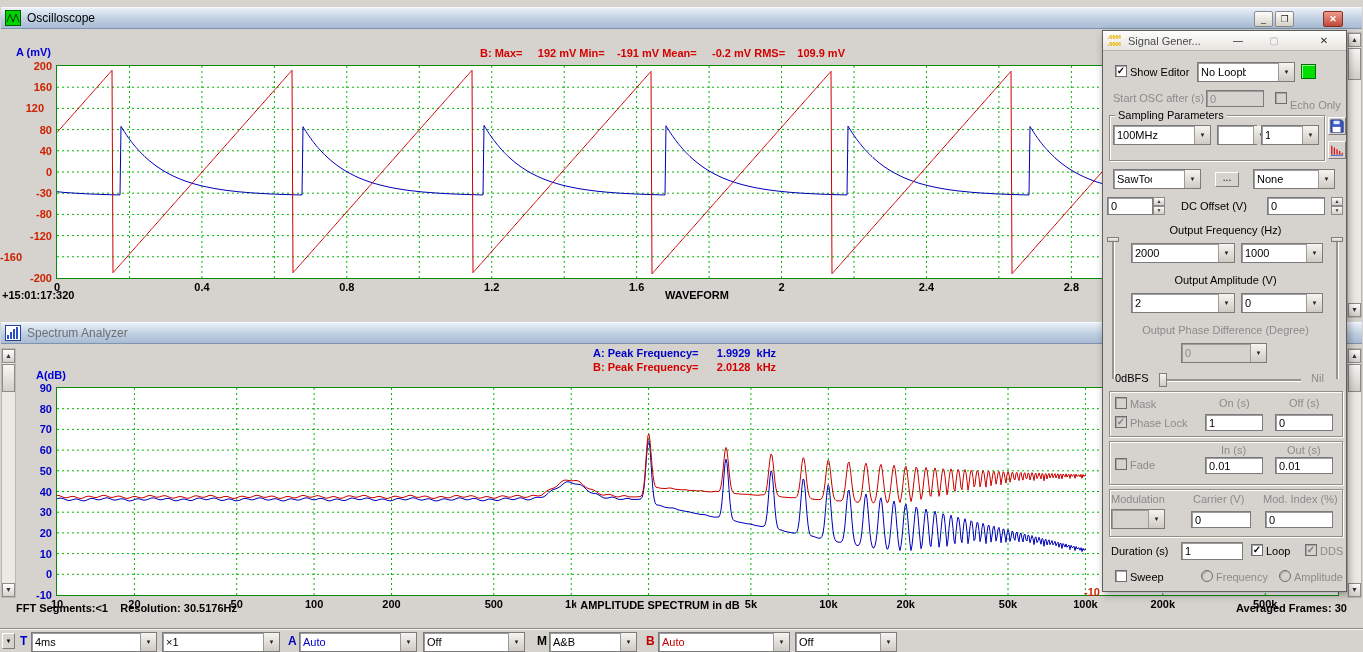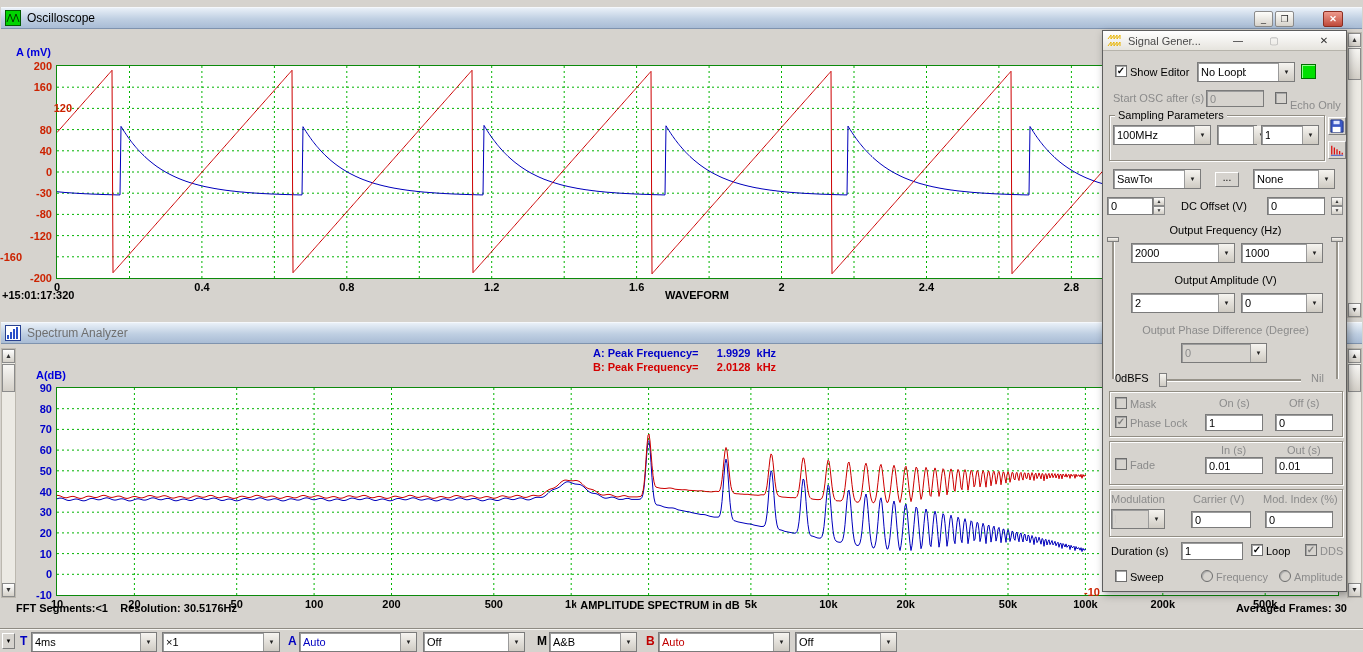--- a/index.html
+++ b/index.html
@@ -96,20 +96,21 @@
         </svg>
     </span>
     <span class="ttext">Oscilloscope</span>
     <span class="wbtns" style="left:1253px;">
       <span class="wbtn">_</span>
       <span class="wbtn">❐</span>
       <span class="wbtn close">✕</span>
     </span>
   </div>
 
+  <div class="stats s-red" style="left:480px;top:47px;">B: Max=     192 mV Min=    -191 mV Mean=     -0.2 mV RMS=    109.9 mV</div>
   <div class="axis-label" style="left:16px;top:46px;">A (mV)</div>
 
   <div class="plot" id="osc-plot" style="left:56px;top:65px;width:1283px;height:214px;">
       <svg width="1281" height="212">
         <line x1="72.5" y1="0" x2="72.5" y2="212" stroke="#00b400" stroke-dasharray="2 3" stroke-width="1"></line>
         <line x1="144.9" y1="0" x2="144.9" y2="212" stroke="#00b400" stroke-dasharray="2 3" stroke-width="1"></line>
         <line x1="217.4" y1="0" x2="217.4" y2="212" stroke="#00b400" stroke-dasharray="2 3" stroke-width="1"></line>
         <line x1="289.8" y1="0" x2="289.8" y2="212" stroke="#00b400" stroke-dasharray="2 3" stroke-width="1"></line>
         <line x1="362.3" y1="0" x2="362.3" y2="212" stroke="#00b400" stroke-dasharray="2 3" stroke-width="1"></line>
         <line x1="434.7" y1="0" x2="434.7" y2="212" stroke="#00b400" stroke-dasharray="2 3" stroke-width="1"></line>
@@ -133,21 +134,21 @@
         <line x1="0" y1="148.4" x2="1281" y2="148.4" stroke="#00b400" stroke-dasharray="2 3" stroke-width="1"></line>
         <line x1="0" y1="169.6" x2="1281" y2="169.6" stroke="#00b400" stroke-dasharray="2 3" stroke-width="1"></line>
         <line x1="0" y1="190.8" x2="1281" y2="190.8" stroke="#00b400" stroke-dasharray="2 3" stroke-width="1"></line>
         <polyline points="0,125.7 1,125.8 2,125.9 3,126.0 4,126.1 5,126.2 6,126.3 7,126.4 8,126.5 9,126.5 10,126.6 11,126.7 12,126.8 13,126.8 14,126.9 15,127.0 16,127.0 17,127.1 18,127.2 19,127.2 20,127.3 21,127.4 22,127.4 23,127.5 24,127.5 25,127.6 26,127.6 27,127.7 28,127.8 29,127.8 30,127.8 31,127.9 32,127.9 33,128.0 34,128.0 35,128.1 36,128.1 37,128.2 38,128.2 39,128.2 40,128.3 41,128.3 42,128.3 43,128.4 44,128.4 45,128.5 46,128.5 47,128.5 48,128.6 49,128.6 50,128.6 51,128.6 52,128.7 53,128.7 54,128.7 55,128.8 56,128.8 57,128.8 58,128.8 59,128.9 60,128.9 61,128.9 62,128.9 63,128.9 64,60.4 65,62.0 66,63.6 67,65.2 68,66.7 69,68.2 70,69.7 71,71.1 72,72.5 73,73.9 74,75.2 75,76.5 76,77.8 77,79.0 78,80.2 79,81.4 80,82.5 81,83.7 82,84.7 83,85.8 84,86.9 85,87.9 86,88.9 87,89.8 88,90.8 89,91.7 90,92.6 91,93.5 92,94.4 93,95.2 94,96.0 95,96.8 96,97.6 97,98.4 98,99.1 99,99.9 100,100.6 101,101.3 102,101.9 103,102.6 104,103.3 105,103.9 106,104.5 107,105.1 108,105.7 109,106.3 110,106.8 111,107.4 112,107.9 113,108.4 114,108.9 115,109.4 116,109.9 117,110.4 118,110.8 119,111.3 120,111.7 121,112.2 122,112.6 123,113.0 124,113.4 125,113.8 126,114.2 127,114.5 128,114.9 129,115.3 130,115.6 131,115.9 132,116.3 133,116.6 134,116.9 135,117.2 136,117.5 137,117.8 138,118.1 139,118.4 140,118.6 141,118.9 142,119.2 143,119.4 144,119.7 145,119.9 146,120.1 147,120.4 148,120.6 149,120.8 150,121.0 151,121.2 152,121.4 153,121.6 154,121.8 155,122.0 156,122.2 157,122.4 158,122.6 159,122.7 160,122.9 161,123.1 162,123.2 163,123.4 164,123.5 165,123.7 166,123.8 167,124.0 168,124.1 169,124.3 170,124.4 171,124.5 172,124.6 173,124.8 174,124.9 175,125.0 176,125.1 177,125.2 178,125.3 179,125.5 180,125.6 181,125.7 182,125.8 183,125.9 184,126.0 185,126.0 186,126.1 187,126.2 188,126.3 189,126.4 190,126.5 191,126.6 192,126.6 193,126.7 194,126.8 195,126.9 196,126.9 197,127.0 198,127.1 199,127.1 200,127.2 201,127.3 202,127.3 203,127.4 204,127.4 205,127.5 206,127.6 207,127.6 208,127.7 209,127.7 210,127.8 211,127.8 212,127.9 213,127.9 214,128.0 215,128.0 216,128.0 217,128.1 218,128.1 219,128.2 220,128.2 221,128.2 222,128.3 223,128.3 224,128.4 225,128.4 226,128.4 227,128.5 228,128.5 229,128.5 230,128.6 231,128.6 232,128.6 233,128.6 234,128.7 235,128.7 236,128.7 237,128.8 238,128.8 239,128.8 240,128.8 241,128.9 242,128.9 243,128.9 244,128.9 245,128.9 246,60.7 247,62.4 248,64.0 249,65.5 250,67.1 251,68.5 252,70.0 253,71.4 254,72.8 255,74.2 256,75.5 257,76.8 258,78.0 259,79.3 260,80.5 261,81.6 262,82.8 263,83.9 264,85.0 265,86.0 266,87.1 267,88.1 268,89.1 269,90.0 270,91.0 271,91.9 272,92.8 273,93.7 274,94.6 275,95.4 276,96.2 277,97.0 278,97.8 279,98.5 280,99.3 281,100.0 282,100.7 283,101.4 284,102.1 285,102.7 286,103.4 287,104.0 288,104.6 289,105.2 290,105.8 291,106.4 292,106.9 293,107.5 294,108.0 295,108.5 296,109.0 297,109.5 298,110.0 299,110.5 300,110.9 301,111.4 302,111.8 303,112.3 304,112.7 305,113.1 306,113.5 307,113.9 308,114.2 309,114.6 310,115.0 311,115.3 312,115.7 313,116.0 314,116.3 315,116.7 316,117.0 317,117.3 318,117.6 319,117.9 320,118.1 321,118.4 322,118.7 323,119.0 324,119.2 325,119.5 326,119.7 327,120.0 328,120.2 329,120.4 330,120.6 331,120.9 332,121.1 333,121.3 334,121.5 335,121.7 336,121.9 337,122.1 338,122.3 339,122.4 340,122.6 341,122.8 342,122.9 343,123.1 344,123.3 345,123.4 346,123.6 347,123.7 348,123.9 349,124.0 350,124.2 351,124.3 352,124.4 353,124.6 354,124.7 355,124.8 356,124.9 357,125.0 358,125.1 359,125.3 360,125.4 361,125.5 362,125.6 363,125.7 364,125.8 365,125.9 366,126.0 367,126.1 368,126.2 369,126.2 370,126.3 371,126.4 372,126.5 373,126.6 374,126.6 375,126.7 376,126.8 377,126.9 378,126.9 379,127.0 380,127.1 381,127.1 382,127.2 383,127.3 384,127.3 385,127.4 386,127.4 387,127.5 388,127.6 389,127.6 390,127.7 391,127.7 392,127.8 393,127.8 394,127.9 395,127.9 396,128.0 397,128.0 398,128.1 399,128.1 400,128.1 401,128.2 402,128.2 403,128.3 404,128.3 405,128.3 406,128.4 407,128.4 408,128.4 409,128.5 410,128.5 411,128.5 412,128.6 413,128.6 414,128.6 415,128.7 416,128.7 417,128.7 418,128.7 419,128.8 420,128.8 421,128.8 422,128.8 423,128.9 424,128.9 425,128.9 426,128.9 427,59.4 428,61.1 429,62.7 430,64.3 431,65.9 432,67.4 433,68.9 434,70.3 435,71.7 436,73.1 437,74.4 438,75.7 439,77.0 440,78.3 441,79.5 442,80.7 443,81.9 444,83.0 445,84.1 446,85.2 447,86.3 448,87.3 449,88.3 450,89.3 451,90.3 452,91.2 453,92.1 454,93.0 455,93.9 456,94.7 457,95.6 458,96.4 459,97.2 460,97.9 461,98.7 462,99.4 463,100.2 464,100.9 465,101.6 466,102.2 467,102.9 468,103.5 469,104.1 470,104.8 471,105.3 472,105.9 473,106.5 474,107.1 475,107.6 476,108.1 477,108.6 478,109.1 479,109.6 480,110.1 481,110.6 482,111.0 483,111.5 484,111.9 485,112.3 486,112.8 487,113.2 488,113.6 489,113.9 490,114.3 491,114.7 492,115.0 493,115.4 494,115.7 495,116.1 496,116.4 497,116.7 498,117.0 499,117.3 500,117.6 501,117.9 502,118.2 503,118.5 504,118.8 505,119.0 506,119.3 507,119.5 508,119.8 509,120.0 510,120.2 511,120.5 512,120.7 513,120.9 514,121.1 515,121.3 516,121.5 517,121.7 518,121.9 519,122.1 520,122.3 521,122.5 522,122.6 523,122.8 524,123.0 525,123.1 526,123.3 527,123.5 528,123.6 529,123.8 530,123.9 531,124.0 532,124.2 533,124.3 534,124.4 535,124.6 536,124.7 537,124.8 538,124.9 539,125.1 540,125.2 541,125.3 542,125.4 543,125.5 544,125.6 545,125.7 546,125.8 547,125.9 548,126.0 549,126.1 550,126.2 551,126.3 552,126.3 553,126.4 554,126.5 555,126.6 556,126.7 557,126.7 558,126.8 559,126.9 560,127.0 561,127.0 562,127.1 563,127.2 564,127.2 565,127.3 566,127.3 567,127.4 568,127.5 569,127.5 570,127.6 571,127.6 572,127.7 573,127.7 574,127.8 575,127.8 576,127.9 577,127.9 578,128.0 579,128.0 580,128.1 581,128.1 582,128.1 583,128.2 584,128.2 585,128.3 586,128.3 587,128.3 588,128.4 589,128.4 590,128.4 591,128.5 592,128.5 593,128.5 594,128.6 595,128.6 596,128.6 597,128.7 598,128.7 599,128.7 600,128.7 601,128.8 602,128.8 603,128.8 604,128.8 605,128.9 606,128.9 607,128.9 608,128.9 609,59.8 610,61.4 611,63.0 612,64.6 613,66.2 614,67.7 615,69.2 616,70.6 617,72.0 618,73.4 619,74.7 620,76.0 621,77.3 622,78.5 623,79.8 624,80.9 625,82.1 626,83.2 627,84.3 628,85.4 629,86.5 630,87.5 631,88.5 632,89.5 633,90.5 634,91.4 635,92.3 636,93.2 637,94.1 638,94.9 639,95.7 640,96.5 641,97.3 642,98.1 643,98.9 644,99.6 645,100.3 646,101.0 647,101.7 648,102.4 649,103.0 650,103.7 651,104.3 652,104.9 653,105.5 654,106.0 655,106.6 656,107.2 657,107.7 658,108.2 659,108.7 660,109.2 661,109.7 662,110.2 663,110.7 664,111.1 665,111.6 666,112.0 667,112.4 668,112.8 669,113.2 670,113.6 671,114.0 672,114.4 673,114.8 674,115.1 675,115.5 676,115.8 677,116.1 678,116.5 679,116.8 680,117.1 681,117.4 682,117.7 683,118.0 684,118.3 685,118.5 686,118.8 687,119.1 688,119.3 689,119.6 690,119.8 691,120.1 692,120.3 693,120.5 694,120.7 695,121.0 696,121.2 697,121.4 698,121.6 699,121.8 700,122.0 701,122.1 702,122.3 703,122.5 704,122.7 705,122.9 706,123.0 707,123.2 708,123.3 709,123.5 710,123.6 711,123.8 712,123.9 713,124.1 714,124.2 715,124.3 716,124.5 717,124.6 718,124.7 719,124.8 720,125.0 721,125.1 722,125.2 723,125.3 724,125.4 725,125.5 726,125.6 727,125.7 728,125.8 729,125.9 730,126.0 731,126.1 732,126.2 733,126.3 734,126.4 735,126.4 736,126.5 737,126.6 738,126.7 739,126.8 740,126.8 741,126.9 742,127.0 743,127.0 744,127.1 745,127.2 746,127.2 747,127.3 748,127.4 749,127.4 750,127.5 751,127.5 752,127.6 753,127.6 754,127.7 755,127.7 756,127.8 757,127.8 758,127.9 759,127.9 760,128.0 761,128.0 762,128.1 763,128.1 764,128.2 765,128.2 766,128.2 767,128.3 768,128.3 769,128.3 770,128.4 771,128.4 772,128.4 773,128.5 774,128.5 775,128.5 776,128.6 777,128.6 778,128.6 779,128.7 780,128.7 781,128.7 782,128.7 783,128.8 784,128.8 785,128.8 786,128.8 787,128.9 788,128.9 789,128.9 790,128.9 791,60.1 792,61.8 793,63.4 794,65.0 795,66.5 796,68.0 797,69.5 798,70.9 799,72.3 800,73.7 801,75.0 802,76.3 803,77.6 804,78.8 805,80.0 806,81.2 807,82.4 808,83.5 809,84.6 810,85.7 811,86.7 812,87.7 813,88.7 814,89.7 815,90.6 816,91.6 817,92.5 818,93.4 819,94.2 820,95.1 821,95.9 822,96.7 823,97.5 824,98.3 825,99.0 826,99.7 827,100.5 828,101.2 829,101.8 830,102.5 831,103.2 832,103.8 833,104.4 834,105.0 835,105.6 836,106.2 837,106.7 838,107.3 839,107.8 840,108.3 841,108.8 842,109.3 843,109.8 844,110.3 845,110.8 846,111.2 847,111.7 848,112.1 849,112.5 850,112.9 851,113.3 852,113.7 853,114.1 854,114.5 855,114.8 856,115.2 857,115.5 858,115.9 859,116.2 860,116.5 861,116.9 862,117.2 863,117.5 864,117.8 865,118.0 866,118.3 867,118.6 868,118.9 869,119.1 870,119.4 871,119.6 872,119.9 873,120.1 874,120.3 875,120.6 876,120.8 877,121.0 878,121.2 879,121.4 880,121.6 881,121.8 882,122.0 883,122.2 884,122.4 885,122.5 886,122.7 887,122.9 888,123.1 889,123.2 890,123.4 891,123.5 892,123.7 893,123.8 894,124.0 895,124.1 896,124.2 897,124.4 898,124.5 899,124.6 900,124.8 901,124.9 902,125.0 903,125.1 904,125.2 905,125.3 906,125.4 907,125.5 908,125.6 909,125.7 910,125.8 911,125.9 912,126.0 913,126.1 914,126.2 915,126.3 916,126.4 917,126.5 918,126.5 919,126.6 920,126.7 921,126.8 922,126.8 923,126.9 924,127.0 925,127.1 926,127.1 927,127.2 928,127.2 929,127.3 930,127.4 931,127.4 932,127.5 933,127.5 934,127.6 935,127.7 936,127.7 937,127.8 938,127.8 939,127.9 940,127.9 941,127.9 942,128.0 943,128.0 944,128.1 945,128.1 946,128.2 947,128.2 948,128.2 949,128.3 950,128.3 951,128.4 952,128.4 953,128.4 954,128.5 955,128.5 956,128.5 957,128.6 958,128.6 959,128.6 960,128.6 961,128.7 962,128.7 963,128.7 964,128.8 965,128.8 966,128.8 967,128.8 968,128.9 969,128.9 970,128.9 971,128.9 972,128.9 973,60.5 974,62.1 975,63.7 976,65.3 977,66.8 978,68.3 979,69.8 980,71.2 981,72.6 982,73.9 983,75.3 984,76.6 985,77.8 986,79.1 987,80.3 988,81.4 989,82.6 990,83.7 991,84.8 992,85.9 993,86.9 994,87.9 995,88.9 996,89.9 997,90.8 998,91.8 999,92.7 1000,93.6 1001,94.4 1002,95.3 1003,96.1 1004,96.9 1005,97.7 1006,98.4 1007,99.2 1008,99.9 1009,100.6 1010,101.3 1011,102.0 1012,102.6 1013,103.3 1014,103.9 1015,104.5 1016,105.1 1017,105.7 1018,106.3 1019,106.8 1020,107.4 1021,107.9 1022,108.4 1023,109.0 1024,109.4 1025,109.9 1026,110.4 1027,110.9 1028,111.3 1029,111.8 1030,112.2 1031,112.6 1032,113.0 1033,113.4 1034,113.8 1035,114.2 1036,114.6 1037,114.9 1038,115.3 1039,115.6 1040,116.0 1041,116.3 1042,116.6 1043,116.9 1044,117.2 1045,117.5 1046,117.8 1047,118.1 1048,118.4 1049,118.7 1050,118.9 1051,119.2 1052,119.4 1053,119.7 1054,119.9 1055,120.2 1056,120.4 1057,120.6 1058,120.8 1059,121.0 1060,121.3 1061,121.5 1062,121.7 1063,121.9 1064,122.0 1065,122.2 1066,122.4 1067,122.6 1068,122.8 1069,122.9 1070,123.1 1071,123.2 1072,123.4 1073,123.6 1074,123.7 1075,123.9 1076,124.0 1077,124.1 1078,124.3 1079,124.4 1080,124.5 1081,124.7 1082,124.8 1083,124.9 1084,125.0 1085,125.1 1086,125.2 1087,125.4 1088,125.5 1089,125.6 1090,125.7 1091,125.8 1092,125.9 1093,126.0 1094,126.0 1095,126.1 1096,126.2 1097,126.3 1098,126.4 1099,126.5 1100,126.6 1101,126.6 1102,126.7 1103,126.8 1104,126.9 1105,126.9 1106,127.0 1107,127.1 1108,127.1 1109,127.2 1110,127.3 1111,127.3 1112,127.4 1113,127.4 1114,127.5 1115,127.6 1116,127.6 1117,127.7 1118,127.7 1119,127.8 1120,127.8 1121,127.9 1122,127.9 1123,128.0 1124,128.0 1125,128.0 1126,128.1 1127,128.1 1128,128.2 1129,128.2 1130,128.2 1131,128.3 1132,128.3 1133,128.4 1134,128.4 1135,128.4 1136,128.5 1137,128.5 1138,128.5 1139,128.6 1140,128.6 1141,128.6 1142,128.6 1143,128.7 1144,128.7 1145,128.7 1146,128.8 1147,128.8 1148,128.8 1149,128.8 1150,128.9 1151,128.9 1152,128.9 1153,128.9 1154,128.9 1155,60.8 1156,62.5 1157,64.0 1158,65.6 1159,67.1 1160,68.6 1161,70.1 1162,71.5 1163,72.9 1164,74.2 1165,75.5 1166,76.8 1167,78.1 1168,79.3 1169,80.5 1170,81.7 1171,82.8 1172,83.9 1173,85.0 1174,86.1 1175,87.1 1176,88.1 1177,89.1 1178,90.1 1179,91.0 1180,92.0 1181,92.9 1182,93.7 1183,94.6 1184,95.4 1185,96.2 1186,97.0 1187,97.8 1188,98.6 1189,99.3 1190,100.0 1191,100.8 1192,101.4 1193,102.1 1194,102.8 1195,103.4 1196,104.0 1197,104.7 1198,105.3 1199,105.8 1200,106.4 1201,107.0 1202,107.5 1203,108.0 1204,108.6 1205,109.1 1206,109.6 1207,110.0 1208,110.5 1209,111.0 1210,111.4 1211,111.8 1212,112.3 1213,112.7 1214,113.1 1215,113.5 1216,113.9 1217,114.3 1218,114.6 1219,115.0 1220,115.3 1221,115.7 1222,116.0 1223,116.4 1224,116.7 1225,117.0 1226,117.3 1227,117.6 1228,117.9 1229,118.2 1230,118.4 1231,118.7 1232,119.0 1233,119.2 1234,119.5 1235,119.7 1236,120.0 1237,120.2 1238,120.4 1239,120.7 1240,120.9 1241,121.1 1242,121.3 1243,121.5 1244,121.7 1245,121.9 1246,122.1 1247,122.3 1248,122.4 1249,122.6 1250,122.8 1251,123.0 1252,123.1 1253,123.3 1254,123.4 1255,123.6 1256,123.7 1257,123.9 1258,124.0 1259,124.2 1260,124.3 1261,124.4 1262,124.6 1263,124.7 1264,124.8 1265,124.9 1266,125.0 1267,125.2 1268,125.3 1269,125.4 1270,125.5 1271,125.6 1272,125.7 1273,125.8 1274,125.9 1275,126.0 1276,126.1 1277,126.2 1278,126.2 1279,126.3 1280,126.4 1281,126.5" fill="none" stroke="#0000bb" stroke-width="1"></polyline>
         <polyline points="0,66.5 1,65.4 2,64.2 3,63.1 4,62.0 5,60.9 6,59.7 7,58.6 8,57.5 9,56.3 10,55.2 11,54.1 12,52.9 13,51.8 14,50.7 15,49.5 16,48.4 17,47.3 18,46.2 19,45.0 20,43.9 21,42.8 22,41.6 23,40.5 24,39.4 25,38.2 26,37.1 27,36.0 28,34.8 29,33.7 30,32.6 31,31.5 32,30.3 33,29.2 34,28.1 35,26.9 36,25.8 37,24.7 38,23.5 39,22.4 40,21.3 41,20.1 42,19.0 43,17.9 44,16.8 45,15.6 46,14.5 47,13.4 48,12.2 49,11.1 50,10.0 51,8.8 52,7.7 53,6.6 54,5.4 55,4.3 56,206.7 57,205.6 58,204.4 59,203.3 60,202.2 61,201.0 62,199.9 63,198.8 64,197.7 65,196.5 66,195.4 67,194.3 68,193.1 69,192.0 70,190.9 71,189.7 72,188.6 73,187.5 74,186.3 75,185.2 76,184.1 77,183.0 78,181.8 79,180.7 80,179.6 81,178.4 82,177.3 83,176.2 84,175.0 85,173.9 86,172.8 87,171.6 88,170.5 89,169.4 90,168.3 91,167.1 92,166.0 93,164.9 94,163.7 95,162.6 96,161.5 97,160.3 98,159.2 99,158.1 100,156.9 101,155.8 102,154.7 103,153.6 104,152.4 105,151.3 106,150.2 107,149.0 108,147.9 109,146.8 110,145.6 111,144.5 112,143.4 113,142.2 114,141.1 115,140.0 116,138.9 117,137.7 118,136.6 119,135.5 120,134.3 121,133.2 122,132.1 123,130.9 124,129.8 125,128.7 126,127.5 127,126.4 128,125.3 129,124.2 130,123.0 131,121.9 132,120.8 133,119.6 134,118.5 135,117.4 136,116.2 137,115.1 138,114.0 139,112.8 140,111.7 141,110.6 142,109.5 143,108.3 144,107.2 145,106.1 146,104.9 147,103.8 148,102.7 149,101.5 150,100.4 151,99.3 152,98.1 153,97.0 154,95.9 155,94.8 156,93.6 157,92.5 158,91.4 159,90.2 160,89.1 161,88.0 162,86.8 163,85.7 164,84.6 165,83.4 166,82.3 167,81.2 168,80.1 169,78.9 170,77.8 171,76.7 172,75.5 173,74.4 174,73.3 175,72.1 176,71.0 177,69.9 178,68.7 179,67.6 180,66.5 181,65.4 182,64.2 183,63.1 184,62.0 185,60.8 186,59.7 187,58.6 188,57.4 189,56.3 190,55.2 191,54.0 192,52.9 193,51.8 194,50.7 195,49.5 196,48.4 197,47.3 198,46.1 199,45.0 200,43.9 201,42.7 202,41.6 203,40.5 204,39.3 205,38.2 206,37.1 207,36.0 208,34.8 209,33.7 210,32.6 211,31.4 212,30.3 213,29.2 214,28.0 215,26.9 216,25.8 217,24.6 218,23.5 219,22.4 220,21.3 221,20.1 222,19.0 223,17.9 224,16.7 225,15.6 226,14.5 227,13.3 228,12.2 229,11.1 230,9.9 231,8.8 232,7.7 233,6.6 234,5.4 235,4.3 236,206.7 237,205.5 238,204.4 239,203.3 240,202.2 241,201.0 242,199.9 243,198.8 244,197.6 245,196.5 246,195.4 247,194.2 248,193.1 249,192.0 250,190.8 251,189.7 252,188.6 253,187.5 254,186.3 255,185.2 256,184.1 257,182.9 258,181.8 259,180.7 260,179.5 261,178.4 262,177.3 263,176.1 264,175.0 265,173.9 266,172.8 267,171.6 268,170.5 269,169.4 270,168.2 271,167.1 272,166.0 273,164.8 274,163.7 275,162.6 276,161.4 277,160.3 278,159.2 279,158.1 280,156.9 281,155.8 282,154.7 283,153.5 284,152.4 285,151.3 286,150.1 287,149.0 288,147.9 289,146.7 290,145.6 291,144.5 292,143.4 293,142.2 294,141.1 295,140.0 296,138.8 297,137.7 298,136.6 299,135.4 300,134.3 301,133.2 302,132.0 303,130.9 304,129.8 305,128.7 306,127.5 307,126.4 308,125.3 309,124.1 310,123.0 311,121.9 312,120.7 313,119.6 314,118.5 315,117.3 316,116.2 317,115.1 318,114.0 319,112.8 320,111.7 321,110.6 322,109.4 323,108.3 324,107.2 325,106.0 326,104.9 327,103.8 328,102.6 329,101.5 330,100.4 331,99.3 332,98.1 333,97.0 334,95.9 335,94.7 336,93.6 337,92.5 338,91.3 339,90.2 340,89.1 341,87.9 342,86.8 343,85.7 344,84.6 345,83.4 346,82.3 347,81.2 348,80.0 349,78.9 350,77.8 351,76.6 352,75.5 353,74.4 354,73.2 355,72.1 356,71.0 357,69.9 358,68.7 359,67.6 360,66.5 361,65.3 362,64.2 363,63.1 364,61.9 365,60.8 366,59.7 367,58.5 368,57.4 369,56.3 370,55.1 371,54.0 372,52.9 373,51.8 374,50.6 375,49.5 376,48.4 377,47.2 378,46.1 379,45.0 380,43.8 381,42.7 382,41.6 383,40.4 384,39.3 385,38.2 386,37.1 387,35.9 388,34.8 389,33.7 390,32.5 391,31.4 392,30.3 393,29.1 394,28.0 395,26.9 396,25.7 397,24.6 398,23.5 399,22.4 400,21.2 401,20.1 402,19.0 403,17.8 404,16.7 405,15.6 406,14.4 407,13.3 408,12.2 409,11.0 410,9.9 411,8.8 412,7.7 413,6.5 414,5.4 415,4.3 416,206.7 417,205.5 418,204.4 419,203.3 420,202.1 421,201.0 422,199.9 423,198.7 424,197.6 425,196.5 426,195.3 427,194.2 428,193.1 429,192.0 430,190.8 431,189.7 432,188.6 433,187.4 434,186.3 435,185.2 436,184.0 437,182.9 438,181.8 439,180.6 440,179.5 441,178.4 442,177.3 443,176.1 444,175.0 445,173.9 446,172.7 447,171.6 448,170.5 449,169.3 450,168.2 451,167.1 452,165.9 453,164.8 454,163.7 455,162.6 456,161.4 457,160.3 458,159.2 459,158.0 460,156.9 461,155.8 462,154.6 463,153.5 464,152.4 465,151.2 466,150.1 467,149.0 468,147.9 469,146.7 470,145.6 471,144.5 472,143.3 473,142.2 474,141.1 475,139.9 476,138.8 477,137.7 478,136.5 479,135.4 480,134.3 481,133.2 482,132.0 483,130.9 484,129.8 485,128.6 486,127.5 487,126.4 488,125.2 489,124.1 490,123.0 491,121.8 492,120.7 493,119.6 494,118.4 495,117.3 496,116.2 497,115.1 498,113.9 499,112.8 500,111.7 501,110.5 502,109.4 503,108.3 504,107.1 505,106.0 506,104.9 507,103.7 508,102.6 509,101.5 510,100.4 511,99.2 512,98.1 513,97.0 514,95.8 515,94.7 516,93.6 517,92.4 518,91.3 519,90.2 520,89.0 521,87.9 522,86.8 523,85.7 524,84.5 525,83.4 526,82.3 527,81.1 528,80.0 529,78.9 530,77.7 531,76.6 532,75.5 533,74.3 534,73.2 535,72.1 536,71.0 537,69.8 538,68.7 539,67.6 540,66.4 541,65.3 542,64.2 543,63.0 544,61.9 545,60.8 546,59.6 547,58.5 548,57.4 549,56.3 550,55.1 551,54.0 552,52.9 553,51.7 554,50.6 555,49.5 556,48.3 557,47.2 558,46.1 559,44.9 560,43.8 561,42.7 562,41.6 563,40.4 564,39.3 565,38.2 566,37.0 567,35.9 568,34.8 569,33.6 570,32.5 571,31.4 572,30.2 573,29.1 574,28.0 575,26.9 576,25.7 577,24.6 578,23.5 579,22.3 580,21.2 581,20.1 582,18.9 583,17.8 584,16.7 585,15.5 586,14.4 587,13.3 588,12.2 589,11.0 590,9.9 591,8.8 592,7.6 593,6.5 594,5.4 595,207.8 596,206.6 597,205.5 598,204.4 599,203.2 600,202.1 601,201.0 602,199.8 603,198.7 604,197.6 605,196.5 606,195.3 607,194.2 608,193.1 609,191.9 610,190.8 611,189.7 612,188.5 613,187.4 614,186.3 615,185.1 616,184.0 617,182.9 618,181.7 619,180.6 620,179.5 621,178.4 622,177.2 623,176.1 624,175.0 625,173.8 626,172.7 627,171.6 628,170.4 629,169.3 630,168.2 631,167.0 632,165.9 633,164.8 634,163.7 635,162.5 636,161.4 637,160.3 638,159.1 639,158.0 640,156.9 641,155.7 642,154.6 643,153.5 644,152.3 645,151.2 646,150.1 647,149.0 648,147.8 649,146.7 650,145.6 651,144.4 652,143.3 653,142.2 654,141.0 655,139.9 656,138.8 657,137.6 658,136.5 659,135.4 660,134.3 661,133.1 662,132.0 663,130.9 664,129.7 665,128.6 666,127.5 667,126.3 668,125.2 669,124.1 670,122.9 671,121.8 672,120.7 673,119.6 674,118.4 675,117.3 676,116.2 677,115.0 678,113.9 679,112.8 680,111.6 681,110.5 682,109.4 683,108.2 684,107.1 685,106.0 686,104.9 687,103.7 688,102.6 689,101.5 690,100.3 691,99.2 692,98.1 693,96.9 694,95.8 695,94.7 696,93.5 697,92.4 698,91.3 699,90.2 700,89.0 701,87.9 702,86.8 703,85.6 704,84.5 705,83.4 706,82.2 707,81.1 708,80.0 709,78.8 710,77.7 711,76.6 712,75.5 713,74.3 714,73.2 715,72.1 716,70.9 717,69.8 718,68.7 719,67.5 720,66.4 721,65.3 722,64.1 723,63.0 724,61.9 725,60.8 726,59.6 727,58.5 728,57.4 729,56.2 730,55.1 731,54.0 732,52.8 733,51.7 734,50.6 735,49.4 736,48.3 737,47.2 738,46.1 739,44.9 740,43.8 741,42.7 742,41.5 743,40.4 744,39.3 745,38.1 746,37.0 747,35.9 748,34.7 749,33.6 750,32.5 751,31.4 752,30.2 753,29.1 754,28.0 755,26.8 756,25.7 757,24.6 758,23.4 759,22.3 760,21.2 761,20.0 762,18.9 763,17.8 764,16.7 765,15.5 766,14.4 767,13.3 768,12.1 769,11.0 770,9.9 771,8.7 772,7.6 773,6.5 774,5.3 775,207.7 776,206.6 777,205.5 778,204.3 779,203.2 780,202.1 781,200.9 782,199.8 783,198.7 784,197.6 785,196.4 786,195.3 787,194.2 788,193.0 789,191.9 790,190.8 791,189.6 792,188.5 793,187.4 794,186.2 795,185.1 796,184.0 797,182.9 798,181.7 799,180.6 800,179.5 801,178.3 802,177.2 803,176.1 804,174.9 805,173.8 806,172.7 807,171.5 808,170.4 809,169.3 810,168.2 811,167.0 812,165.9 813,164.8 814,163.6 815,162.5 816,161.4 817,160.2 818,159.1 819,158.0 820,156.8 821,155.7 822,154.6 823,153.5 824,152.3 825,151.2 826,150.1 827,148.9 828,147.8 829,146.7 830,145.5 831,144.4 832,143.3 833,142.1 834,141.0 835,139.9 836,138.8 837,137.6 838,136.5 839,135.4 840,134.2 841,133.1 842,132.0 843,130.8 844,129.7 845,128.6 846,127.4 847,126.3 848,125.2 849,124.1 850,122.9 851,121.8 852,120.7 853,119.5 854,118.4 855,117.3 856,116.1 857,115.0 858,113.9 859,112.7 860,111.6 861,110.5 862,109.4 863,108.2 864,107.1 865,106.0 866,104.8 867,103.7 868,102.6 869,101.4 870,100.3 871,99.2 872,98.0 873,96.9 874,95.8 875,94.7 876,93.5 877,92.4 878,91.3 879,90.1 880,89.0 881,87.9 882,86.7 883,85.6 884,84.5 885,83.3 886,82.2 887,81.1 888,80.0 889,78.8 890,77.7 891,76.6 892,75.4 893,74.3 894,73.2 895,72.0 896,70.9 897,69.8 898,68.6 899,67.5 900,66.4 901,65.3 902,64.1 903,63.0 904,61.9 905,60.7 906,59.6 907,58.5 908,57.3 909,56.2 910,55.1 911,53.9 912,52.8 913,51.7 914,50.6 915,49.4 916,48.3 917,47.2 918,46.0 919,44.9 920,43.8 921,42.6 922,41.5 923,40.4 924,39.2 925,38.1 926,37.0 927,35.9 928,34.7 929,33.6 930,32.5 931,31.3 932,30.2 933,29.1 934,27.9 935,26.8 936,25.7 937,24.5 938,23.4 939,22.3 940,21.1 941,20.0 942,18.9 943,17.8 944,16.6 945,15.5 946,14.4 947,13.2 948,12.1 949,11.0 950,9.8 951,8.7 952,7.6 953,6.4 954,5.3 955,207.7 956,206.6 957,205.4 958,204.3 959,203.2 960,202.1 961,200.9 962,199.8 963,198.7 964,197.5 965,196.4 966,195.3 967,194.1 968,193.0 969,191.9 970,190.7 971,189.6 972,188.5 973,187.4 974,186.2 975,185.1 976,184.0 977,182.8 978,181.7 979,180.6 980,179.4 981,178.3 982,177.2 983,176.0 984,174.9 985,173.8 986,172.7 987,171.5 988,170.4 989,169.3 990,168.1 991,167.0 992,165.9 993,164.7 994,163.6 995,162.5 996,161.3 997,160.2 998,159.1 999,158.0 1000,156.8 1001,155.7 1002,154.6 1003,153.4 1004,152.3 1005,151.2 1006,150.0 1007,148.9 1008,147.8 1009,146.6 1010,145.5 1011,144.4 1012,143.3 1013,142.1 1014,141.0 1015,139.9 1016,138.7 1017,137.6 1018,136.5 1019,135.3 1020,134.2 1021,133.1 1022,131.9 1023,130.8 1024,129.7 1025,128.6 1026,127.4 1027,126.3 1028,125.2 1029,124.0 1030,122.9 1031,121.8 1032,120.6 1033,119.5 1034,118.4 1035,117.2 1036,116.1 1037,115.0 1038,113.9 1039,112.7 1040,111.6 1041,110.5 1042,109.3 1043,108.2 1044,107.1 1045,105.9 1046,104.8 1047,103.7 1048,102.5 1049,101.4 1050,100.3 1051,99.2 1052,98.0 1053,96.9 1054,95.8 1055,94.6 1056,93.5 1057,92.4 1058,91.2 1059,90.1 1060,89.0 1061,87.8 1062,86.7 1063,85.6 1064,84.4 1065,83.3 1066,82.2 1067,81.1 1068,79.9 1069,78.8 1070,77.7 1071,76.5 1072,75.4 1073,74.3 1074,73.1 1075,72.0 1076,70.9 1077,69.7 1078,68.6 1079,67.5 1080,66.4 1081,65.2 1082,64.1 1083,63.0 1084,61.8 1085,60.7 1086,59.6 1087,58.4 1088,57.3 1089,56.2 1090,55.0 1091,53.9 1092,52.8 1093,51.7 1094,50.5 1095,49.4 1096,48.3 1097,47.1 1098,46.0 1099,44.9 1100,43.7 1101,42.6 1102,41.5 1103,40.3 1104,39.2 1105,38.1 1106,37.0 1107,35.8 1108,34.7 1109,33.6 1110,32.4 1111,31.3 1112,30.2 1113,29.0 1114,27.9 1115,26.8 1116,25.6 1117,24.5 1118,23.4 1119,22.3 1120,21.1 1121,20.0 1122,18.9 1123,17.7 1124,16.6 1125,15.5 1126,14.3 1127,13.2 1128,12.1 1129,10.9 1130,9.8 1131,8.7 1132,7.6 1133,6.4 1134,5.3 1135,207.7 1136,206.6 1137,205.4 1138,204.3 1139,203.2 1140,202.0 1141,200.9 1142,199.8 1143,198.6 1144,197.5 1145,196.4 1146,195.2 1147,194.1 1148,193.0 1149,191.9 1150,190.7 1151,189.6 1152,188.5 1153,187.3 1154,186.2 1155,185.1 1156,183.9 1157,182.8 1158,181.7 1159,180.5 1160,179.4 1161,178.3 1162,177.2 1163,176.0 1164,174.9 1165,173.8 1166,172.6 1167,171.5 1168,170.4 1169,169.2 1170,168.1 1171,167.0 1172,165.8 1173,164.7 1174,163.6 1175,162.4 1176,161.3 1177,160.2 1178,159.1 1179,157.9 1180,156.8 1181,155.7 1182,154.5 1183,153.4 1184,152.3 1185,151.1 1186,150.0 1187,148.9 1188,147.7 1189,146.6 1190,145.5 1191,144.4 1192,143.2 1193,142.1 1194,141.0 1195,139.8 1196,138.7 1197,137.6 1198,136.4 1199,135.3 1200,134.2 1201,133.0 1202,131.9 1203,130.8 1204,129.7 1205,128.5 1206,127.4 1207,126.3 1208,125.1 1209,124.0 1210,122.9 1211,121.7 1212,120.6 1213,119.5 1214,118.3 1215,117.2 1216,116.1 1217,115.0 1218,113.8 1219,112.7 1220,111.6 1221,110.4 1222,109.3 1223,108.2 1224,107.0 1225,105.9 1226,104.8 1227,103.6 1228,102.5 1229,101.4 1230,100.3 1231,99.1 1232,98.0 1233,96.9 1234,95.7 1235,94.6 1236,93.5 1237,92.3 1238,91.2 1239,90.1 1240,88.9 1241,87.8 1242,86.7 1243,85.6 1244,84.4 1245,83.3 1246,82.2 1247,81.0 1248,79.9 1249,78.8 1250,77.6 1251,76.5 1252,75.4 1253,74.2 1254,73.1 1255,72.0 1256,70.9 1257,69.7 1258,68.6 1259,67.5 1260,66.3 1261,65.2 1262,64.1 1263,62.9 1264,61.8 1265,60.7 1266,59.5 1267,58.4 1268,57.3 1269,56.2 1270,55.0 1271,53.9 1272,52.8 1273,51.6 1274,50.5 1275,49.4 1276,48.2 1277,47.1 1278,46.0 1279,44.8 1280,43.7 1281,42.6" fill="none" stroke="#cc0000" stroke-width="1"></polyline>
       </svg>
     </div>
   <div class="overlay" id="osc-ticks">
       <span class="tick t-red" style="left: 0px; top: 60px; width: 52px; text-align: right;">200</span>
       <span class="tick t-red" style="left: 0px; top: 81.2px; width: 52px; text-align: right;">160</span>
-      <span class="tick t-red" style="left: 0px; top: 102.4px; width: 72px; text-align: right;">120</span>
+      <span class="tick t-red" style="left: 0px; top: 102.4px; width: 44px; text-align: right;">120</span>
       <span class="tick t-red" style="left: 0px; top: 123.6px; width: 52px; text-align: right;">80</span>
       <span class="tick t-red" style="left: 0px; top: 144.8px; width: 52px; text-align: right;">40</span>
       <span class="tick t-red" style="left: 0px; top: 166px; width: 52px; text-align: right;">0</span>
       <span class="tick t-red" style="left: 0px; top: 187.2px; width: 52px; text-align: right;">-30</span>
       <span class="tick t-red" style="left: 0px; top: 208.4px; width: 52px; text-align: right;">-80</span>
       <span class="tick t-red" style="left: 0px; top: 229.6px; width: 52px; text-align: right;">-120</span>
       <span class="tick t-red" style="left: 0px; top: 250.8px; width: 52px; ">-160</span>
       <span class="tick t-red" style="left: 0px; top: 272px; width: 52px; text-align: right;">-200</span>
       <span class="tick t-black" style="left: 57px; top: 281px; transform: translateX(-50%);">0</span>
       <span class="tick t-black" style="left: 201.91px; top: 281px; transform: translateX(-50%);">0.4</span>

